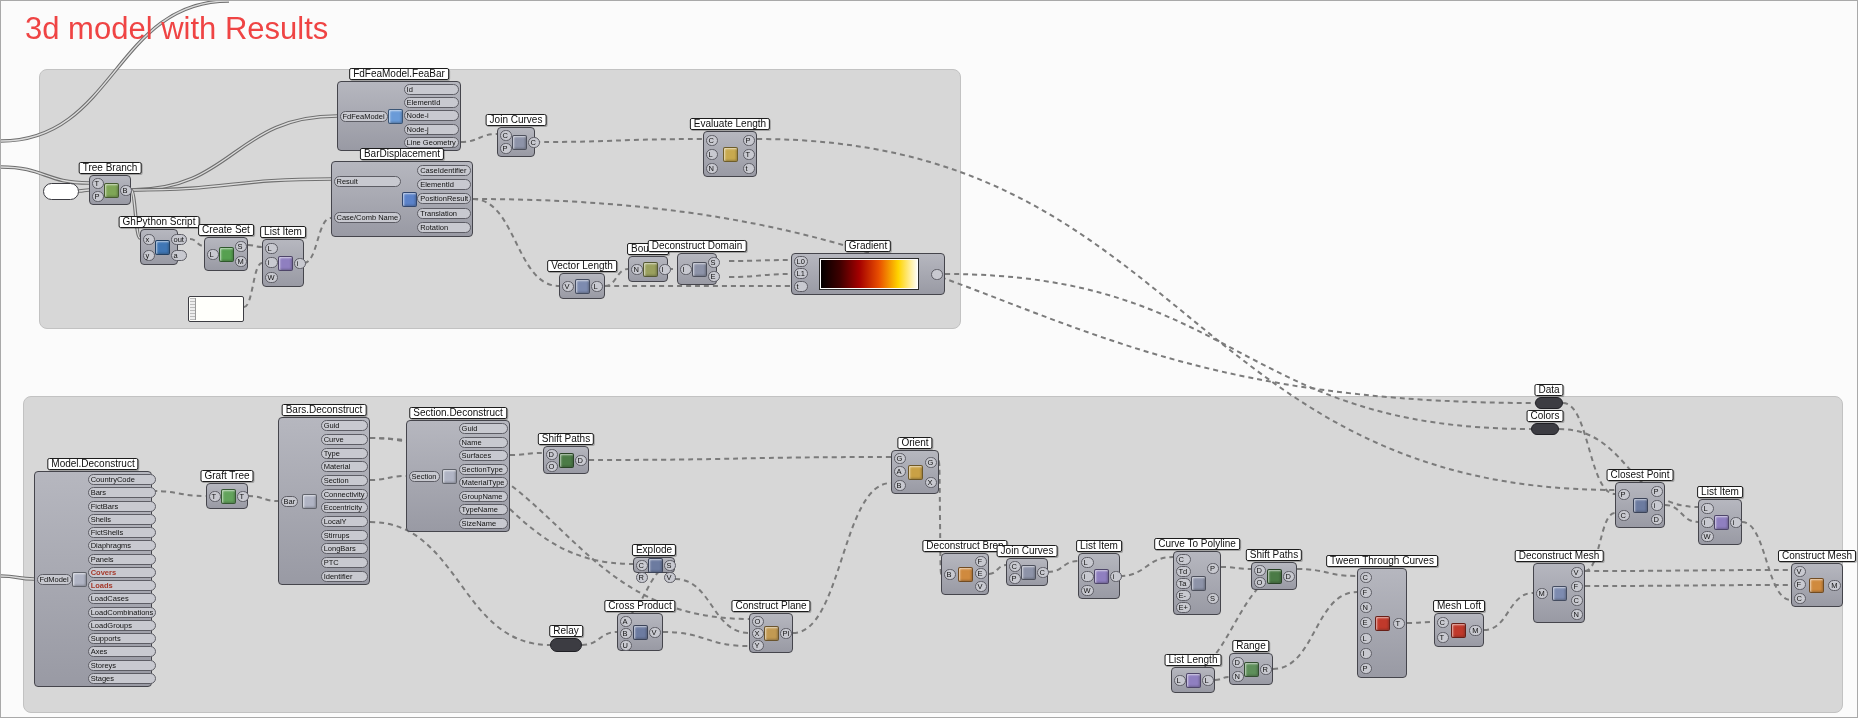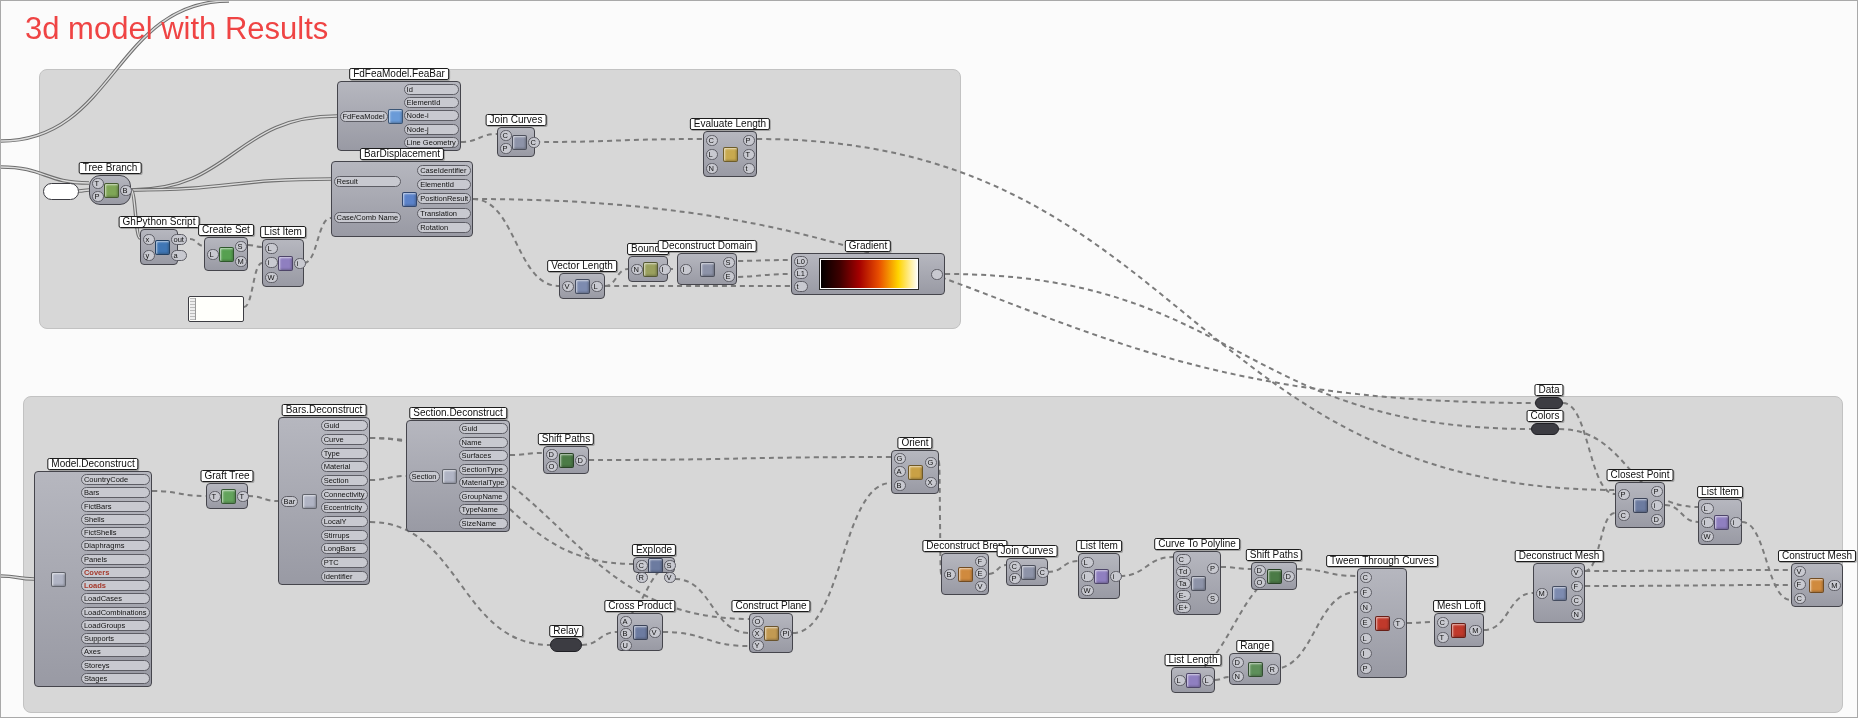--- a/index.html
+++ b/index.html
@@ -136,21 +136,21 @@
       </div>
       <div class="iconbox">
         <div class="icon" style="background: rgb(200, 169, 78);"></div>
       </div>
       <div class="col out">
         <div class="port">P</div>
         <div class="port">T</div>
         <div class="port">t</div>
       </div>
     </div>
-    <div class="node std" style="left: 88px; top: 174px; width: 42px; height: 30px; border-radius: 11px;">
+    <div class="node std" style="left: 88px; top: 174px; width: 42px; height: 30px;">
       <div class="tag">Tree Branch</div>
       <div class="col in">
         <div class="port">T</div>
         <div class="port">P</div>
       </div>
       <div class="iconbox">
         <div class="icon" style="background: rgb(127, 166, 86);"></div>
       </div>
       <div class="col out">
         <div class="port">B</div>
@@ -235,21 +235,21 @@
       <div class="col in">
         <div class="port">N</div>
       </div>
       <div class="iconbox">
         <div class="icon" style="background: rgb(154, 160, 94);"></div>
       </div>
       <div class="col out">
         <div class="port">I</div>
       </div>
     </div>
-    <div class="node std" style="left: 676px; top: 252px; width: 60px; height: 32px;">
+    <div class="node std" style="left: 676px; top: 252px; width: 40px; height: 32px;">
       <div class="tag">Deconstruct Domain</div>
       <div class="col in">
         <div class="port">I</div>
       </div>
       <div class="iconbox">
         <div class="icon" style="background: rgb(141, 147, 168);"></div>
       </div>
       <div class="col out">
         <div class="port">S</div>
         <div class="port">E</div>
@@ -262,20 +262,23 @@
         <div class="port">L1</div>
         <div class="port">t</div>
       </div>
       <div class="gradient-fill" style="background: linear-gradient(90deg, rgb(0, 0, 0), rgb(61, 0, 0), rgb(164, 0, 0), rgb(232, 78, 0), rgb(255, 212, 0), rgb(255, 255, 255));"></div>
       <div class="col out">
         <div class="port"></div>
       </div>
     </div>
     <div class="node std" style="left: 33px; top: 470px; width: 118px; height: 216px;">
       <div class="tag">Model.Deconstruct</div>
+      <div class="col in">
+        <div class="port">FdModel</div>
+      </div>
       <div class="iconbox">
         <div class="icon" style="background: rgb(176, 180, 196);"></div>
       </div>
       <div class="col out">
         <div class="port">CountryCode</div>
         <div class="port">Bars</div>
         <div class="port">FictBars</div>
         <div class="port">Shells</div>
         <div class="port">FictShells</div>
         <div class="port">Diaphragms</div>
@@ -512,21 +515,21 @@
       <div class="col in">
         <div class="port">L</div>
       </div>
       <div class="iconbox">
         <div class="icon" style="background: rgb(143, 127, 192);"></div>
       </div>
       <div class="col out">
         <div class="port">L</div>
       </div>
     </div>
-    <div class="node std" style="left: 1228px; top: 652px; width: 52px; height: 32px;">
+    <div class="node std" style="left: 1228px; top: 652px; width: 44px; height: 32px;">
       <div class="tag">Range</div>
       <div class="col in">
         <div class="port">D</div>
         <div class="port">N</div>
       </div>
       <div class="iconbox">
         <div class="icon" style="background: rgb(94, 143, 90);"></div>
       </div>
       <div class="col out">
         <div class="port">R</div>

